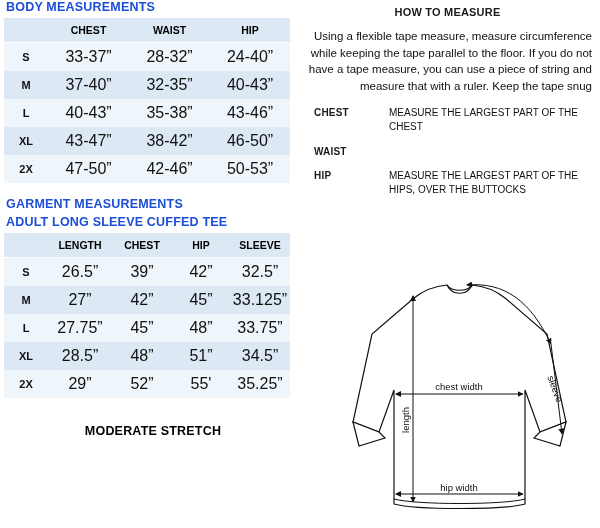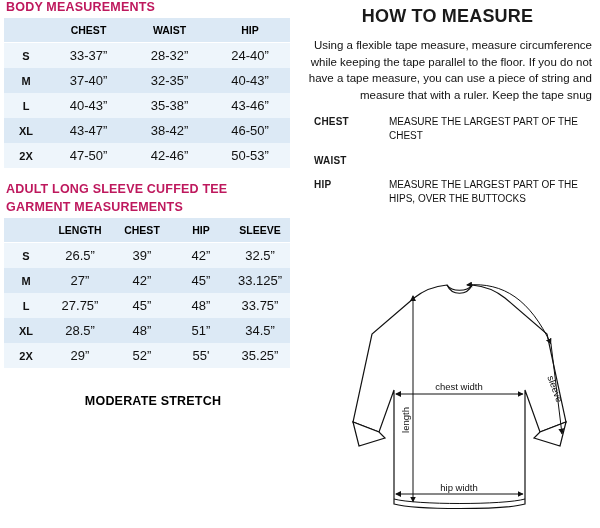--- a/index.html
+++ b/index.html
@@ -12,60 +12,60 @@
     position:relative;
   }
   .page{position:relative;width:600px;height:528px;}
 
   
   .left{position:absolute;left:0;top:0;width:292px;height:528px;}
   .right{position:absolute;left:300px;top:0;width:300px;height:528px;}
 
   .sect-title{
     font-weight:bold;font-size:12.5px;letter-spacing:.2px;
-    margin:0;padding:0 0 4px 6px;color:#be185d;
+    margin:0;padding:0 0 4px 6px;color:#1d4ed8;
   }
   .tbl{
     border-collapse:collapse;width:286px;margin-left:4px;
     table-layout:fixed;
   }
   .tbl td,.tbl th{
     font-size:10.5px;padding:5px 2px;text-align:center;color:#111;
   }
   .tbl thead th{
     font-weight:bold;font-size:10.5px;color:#000;
     background:#dce9f5;border-bottom:1px solid #ffffff;
     padding:6px 2px;
   }
   .tbl thead th.corner{background:#dce9f5;}
   .tbl tbody tr.odd td{background:#eef5fb;}
   .tbl tbody tr.even td{background:#dce9f5;}
   .tbl td.sz{font-weight:bold;font-size:11px;text-align:center;}
-  .tbl td.val{font-size:13px;}
+  .tbl td.val{font-size:16px;}
 
   .body-tbl col.c0{width:44px}
   .body-tbl col.c1{width:81px}
   .body-tbl col.c2{width:81px}
   .body-tbl col.c3{width:80px}
 
   .gar-tbl col.c0{width:44px}
   .gar-tbl col.c1{width:64px}
   .gar-tbl col.c2{width:60px}
   .gar-tbl col.c3{width:58px}
   .gar-tbl col.c4{width:60px}
 
   .gap1{height:14px}
   .stretch{
     text-align:center;font-weight:bold;font-size:12.5px;
     margin-top:26px;color:#000;letter-spacing:.2px;padding-left:14px;
   }
 
   
   .how-title{
-    text-align:center;font-weight:bold;font-size:18px;
+    text-align:center;font-weight:bold;font-size:11px;
     margin:6px 5px 10px 0;letter-spacing:.2px;
   }
   .how-para{
     font-size:11.5px;line-height:16.5px;text-align:right;
     margin:0 8px 12px 8px;color:#111;
   }
   .defs{margin:4px 0 0 14px;}
   .def-row{display:flex;margin-bottom:12px;}
   .def-term{
     width:52px;flex:0 0 52px;font-weight:bold;font-size:10px;
@@ -133,22 +133,22 @@
           <td class="sz">2X</td>
           <td class="val">47-50”</td>
           <td class="val">42-46”</td>
           <td class="val">50-53”</td>
         </tr>
       </tbody>
     </table>
 
     <div class="gap1"></div>
 
+    <h2 class="sect-title">GARMENT MEASUREMENTS</h2>
     <h2 class="sect-title">ADULT LONG SLEEVE CUFFED TEE</h2>
-    <h2 class="sect-title">GARMENT MEASUREMENTS</h2>
 
     <table class="tbl gar-tbl">
       <colgroup>
           <col class="c0">
           <col class="c1">
           <col class="c2">
           <col class="c3">
           <col class="c4">
         </colgroup>
       <thead>

